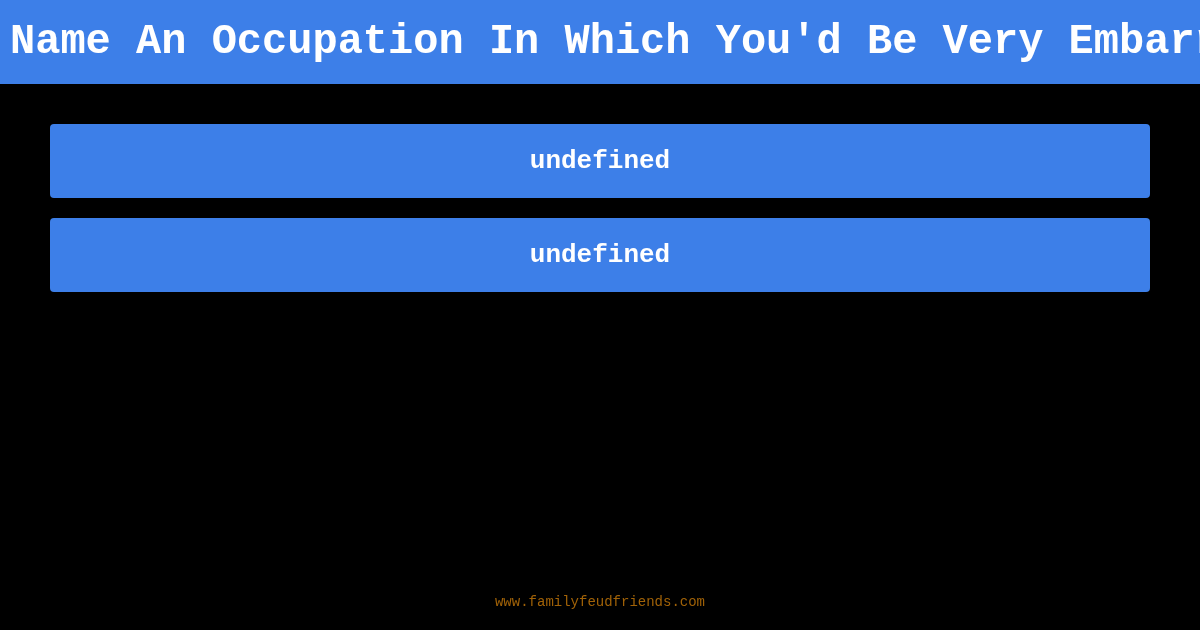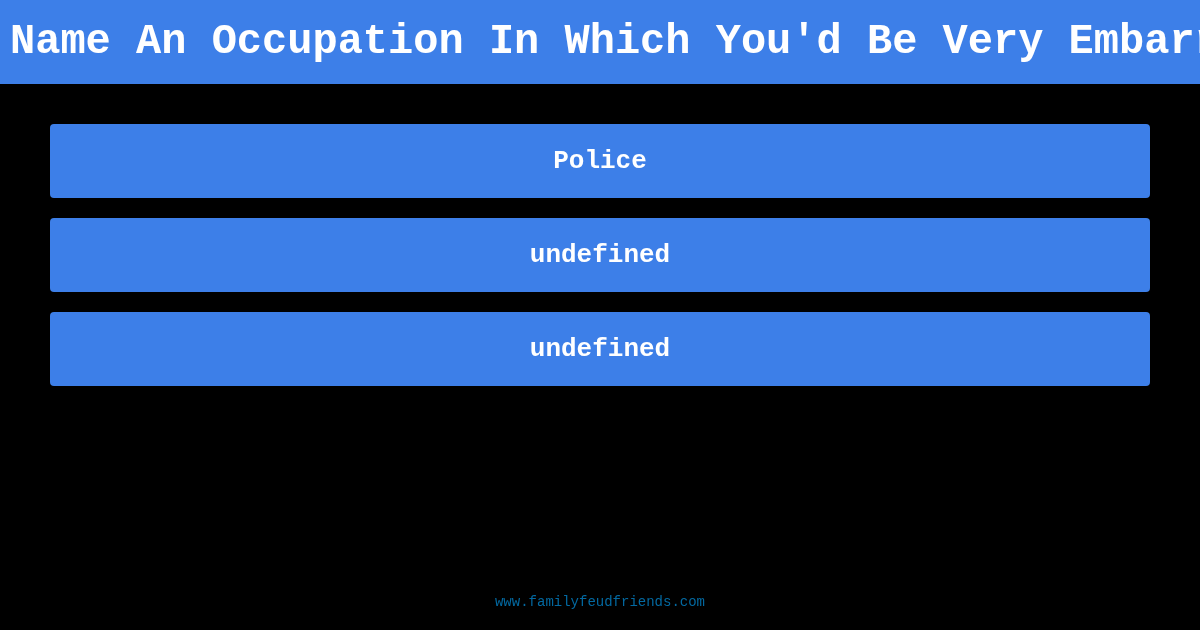--- a/index.html
+++ b/index.html
@@ -56,33 +56,32 @@
       cursor: pointer;
       width: 100%;
       display: block;
     }
 
     .footer {
       position: absolute;
       bottom: 20px;
       width: 100%;
       text-align: center;
-      color: #0369a1;
+      color: #a16207;
       font-size: 14px;
       font-family: 'Courier New', Courier, monospace;
     }
   </style>
 </head>
 <body>
 
 <div class="header-banner">
   <span class="header-text">Name An Occupation In Which You'd Be Very Embarrassed To Get An Embarrassed Ticket</span>
 </div>
 
 <div class="answers-container">
-  <button class="answer-button">Police</button>
   <button class="answer-button">undefined</button>
   <button class="answer-button">undefined</button>
 </div>
 
 <div class="footer">
   <span>www.familyfeudfriends.com</span>
 </div>
 
 </body></html>

